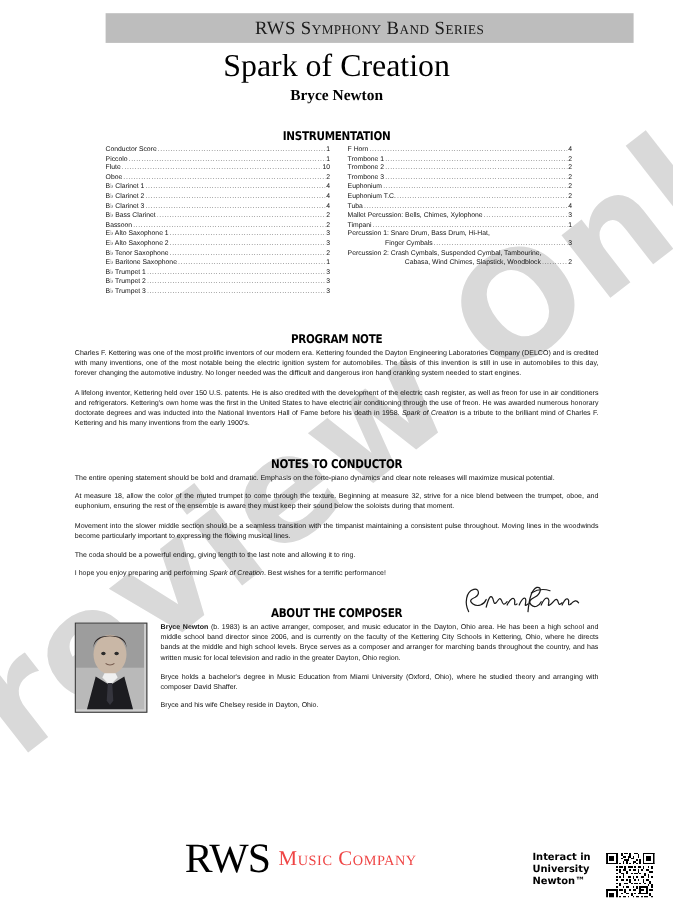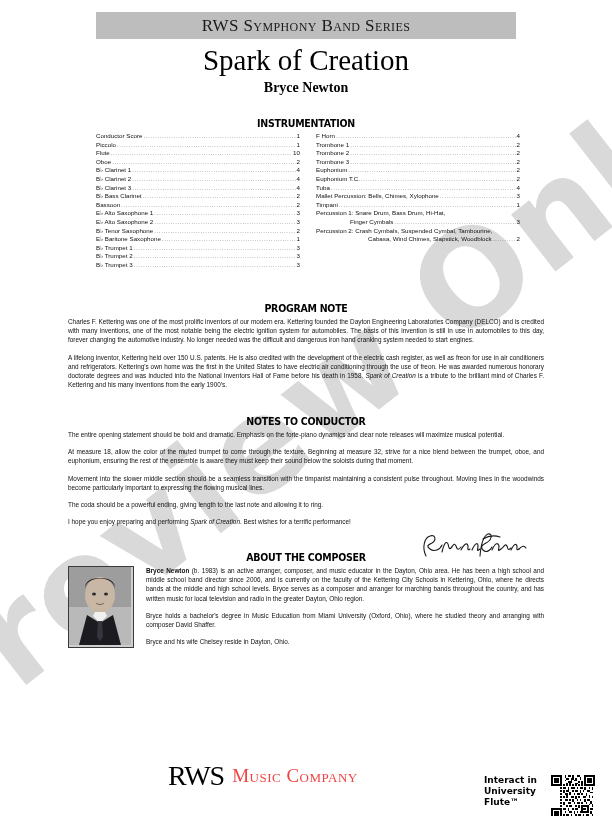--- a/index.html
+++ b/index.html
@@ -40,21 +40,21 @@
     color: #d9d9d9;
     white-space: nowrap;
     line-height: 1;
   }
 
   
   #series-banner {
     position: absolute;
     left: 96px;
     top: 12px;
-    width: 420px;
+    width: 480px;
     height: 27px;
     background: #bdbdbd;
     z-index: 10;
   }
   #series-banner .series-title {
     display: block;
     text-align: center;
     font-family: "Liberation Serif", serif;
     font-size: 17px;
     line-height: 27px;
@@ -200,21 +200,21 @@
   #footer-logo {
     position: absolute;
     left: 168px;
     top: 762px;
     z-index: 10;
     display: flex;
     align-items: center;
   }
   #footer-logo .rws-mark {
     font-family: "Liberation Serif", serif;
-    font-size: 28px;
+    font-size: 38px;
     line-height: 1;
     letter-spacing: -1px;
     color: #000;
   }
   #footer-logo .rws-words {
     margin-left: 8px;
     font-family: "Liberation Serif", serif;
     font-size: 19px;
     line-height: 20px;
     font-variant: small-caps;
@@ -477,21 +477,21 @@
     <span class="rws-words">
       <span>Music</span>
       <span>Company</span>
     </span>
   </div>
 
   <div id="interact-block">
     <div class="interact-text">
       <span>Interact in</span>
       <span>University</span>
-      <span>Flute™</span>
+      <span>Newton™</span>
     </div>
     <svg id="qr-code" viewBox="0 0 29 29" xmlns="http://www.w3.org/2000/svg" shape-rendering="crispEdges" aria-hidden="true">
       <rect width="29" height="29" fill="#fff"></rect>
       <g fill="#000">
 
         <rect x="0" y="0" width="7" height="1"></rect>
           <rect x="0" y="6" width="7" height="1"></rect>
         <rect x="0" y="0" width="1" height="7"></rect>
           <rect x="6" y="0" width="1" height="7"></rect>
         <rect x="2" y="2" width="3" height="3"></rect>

